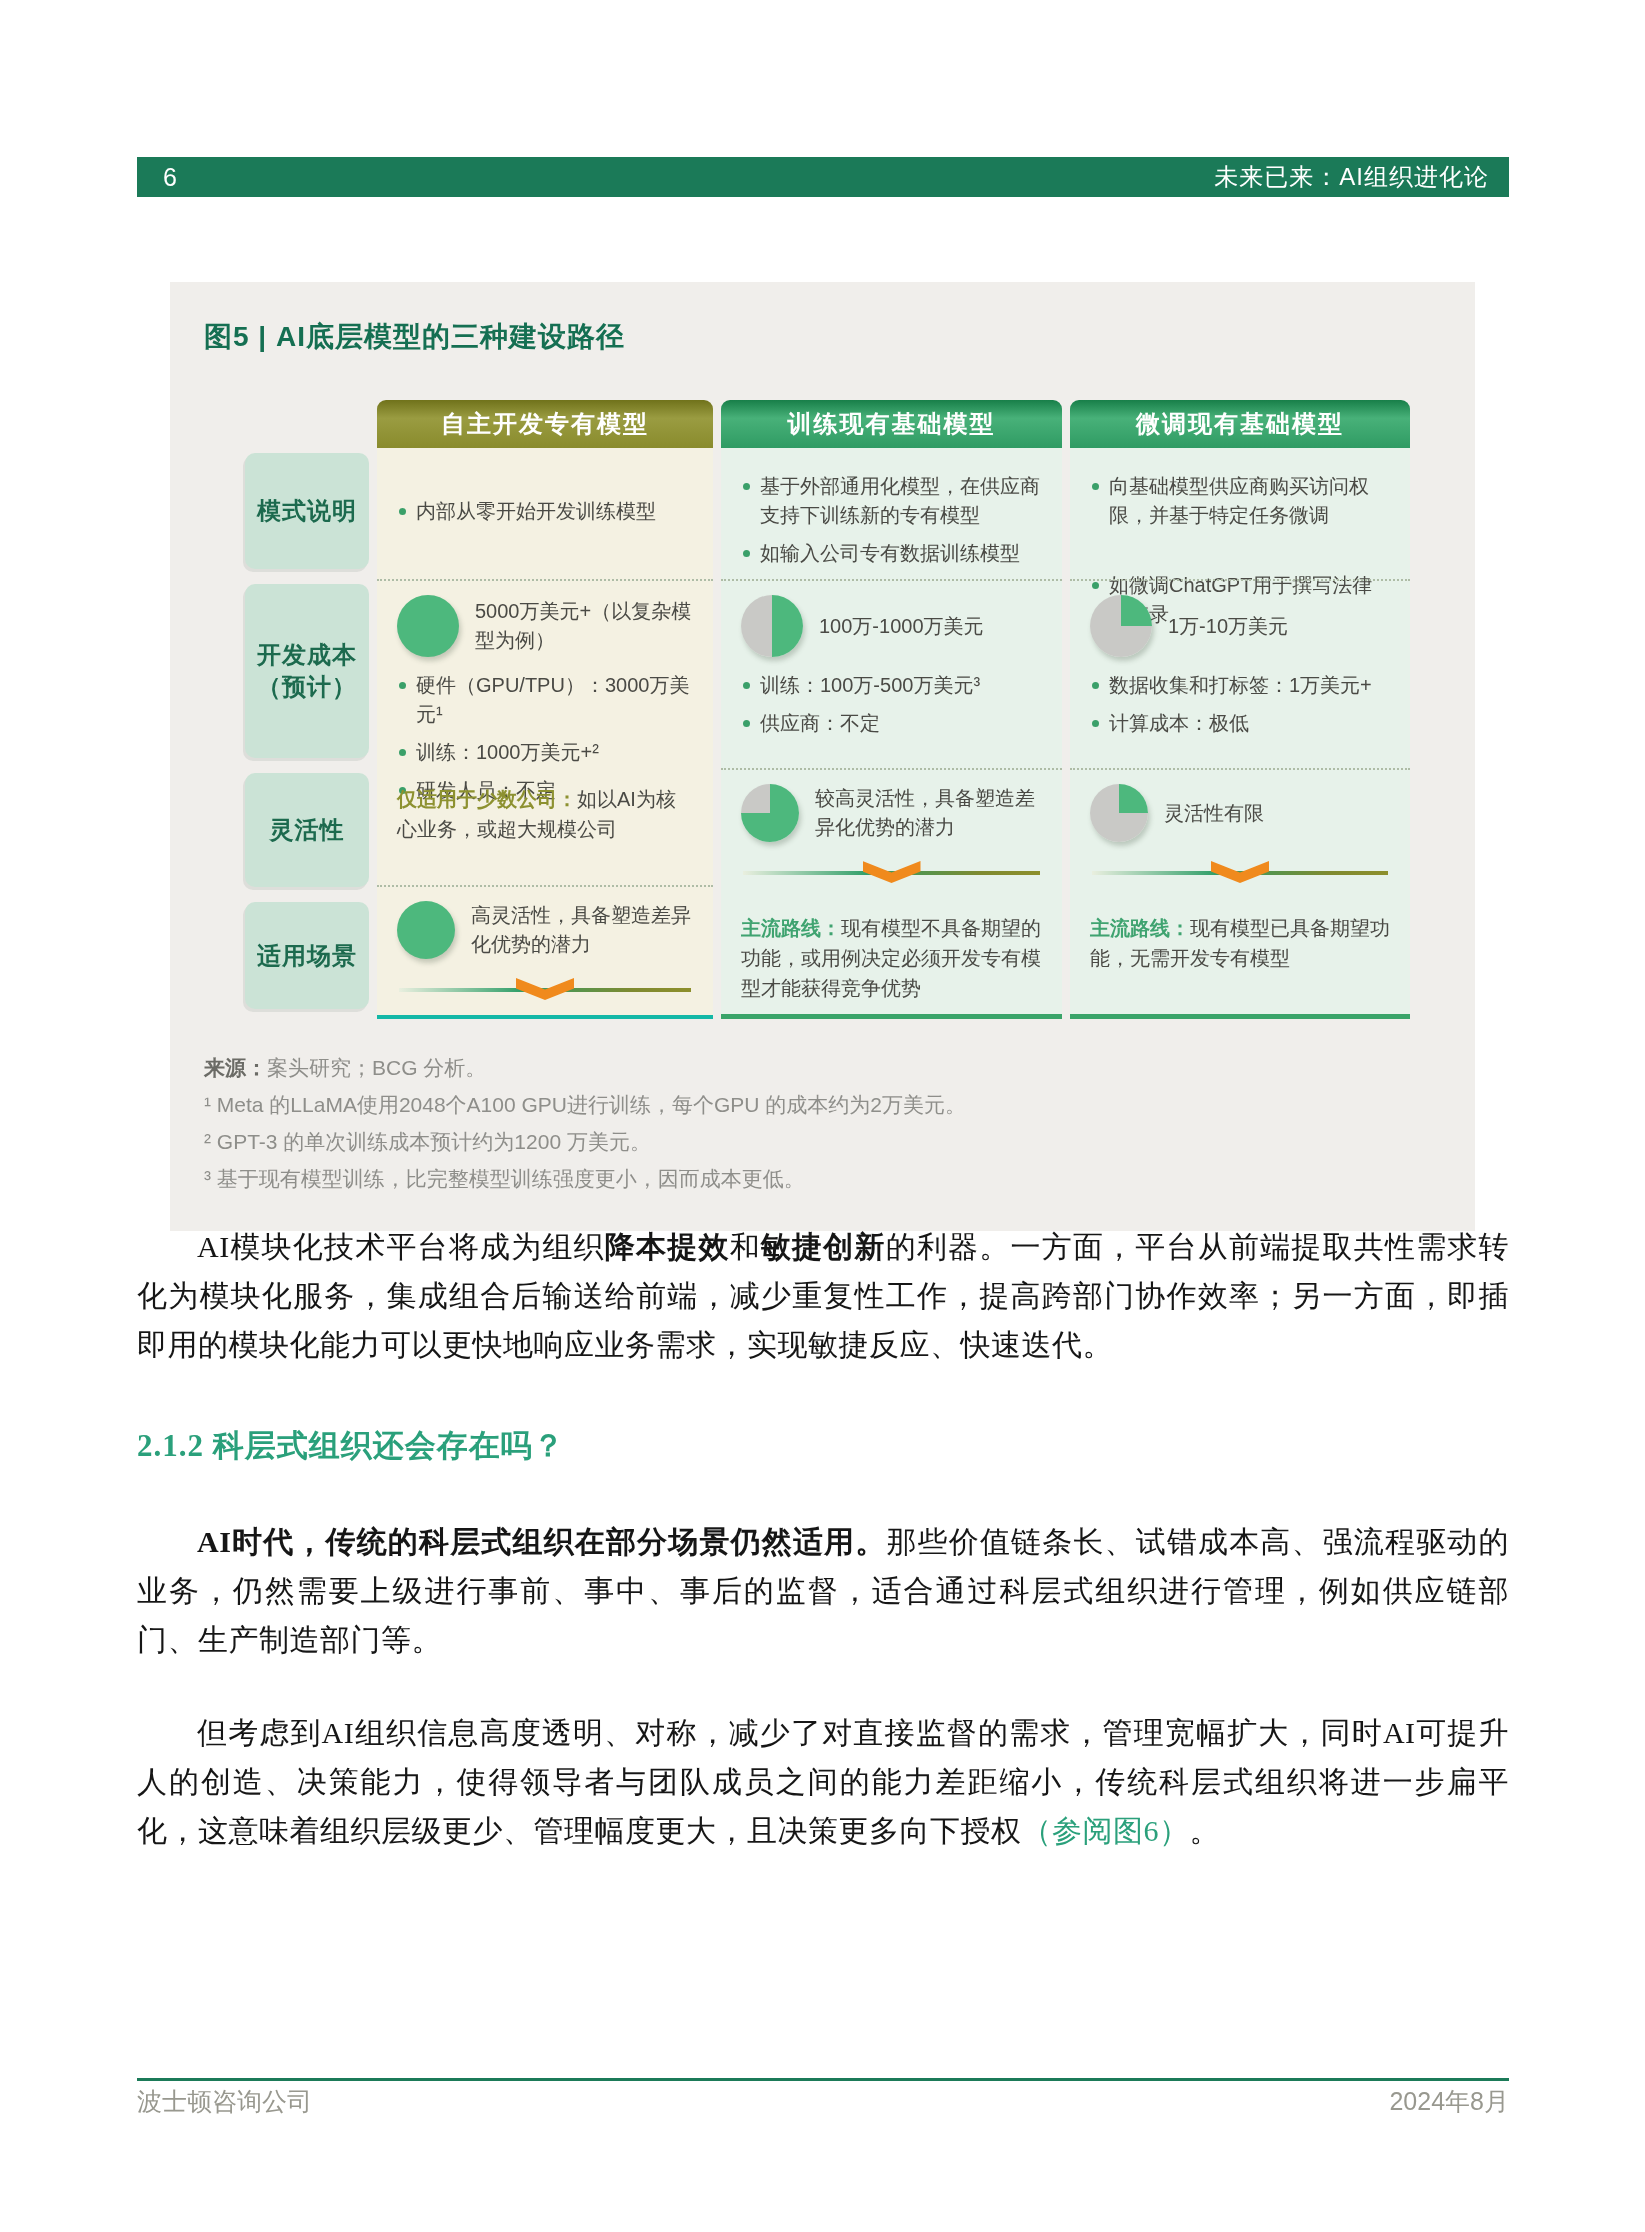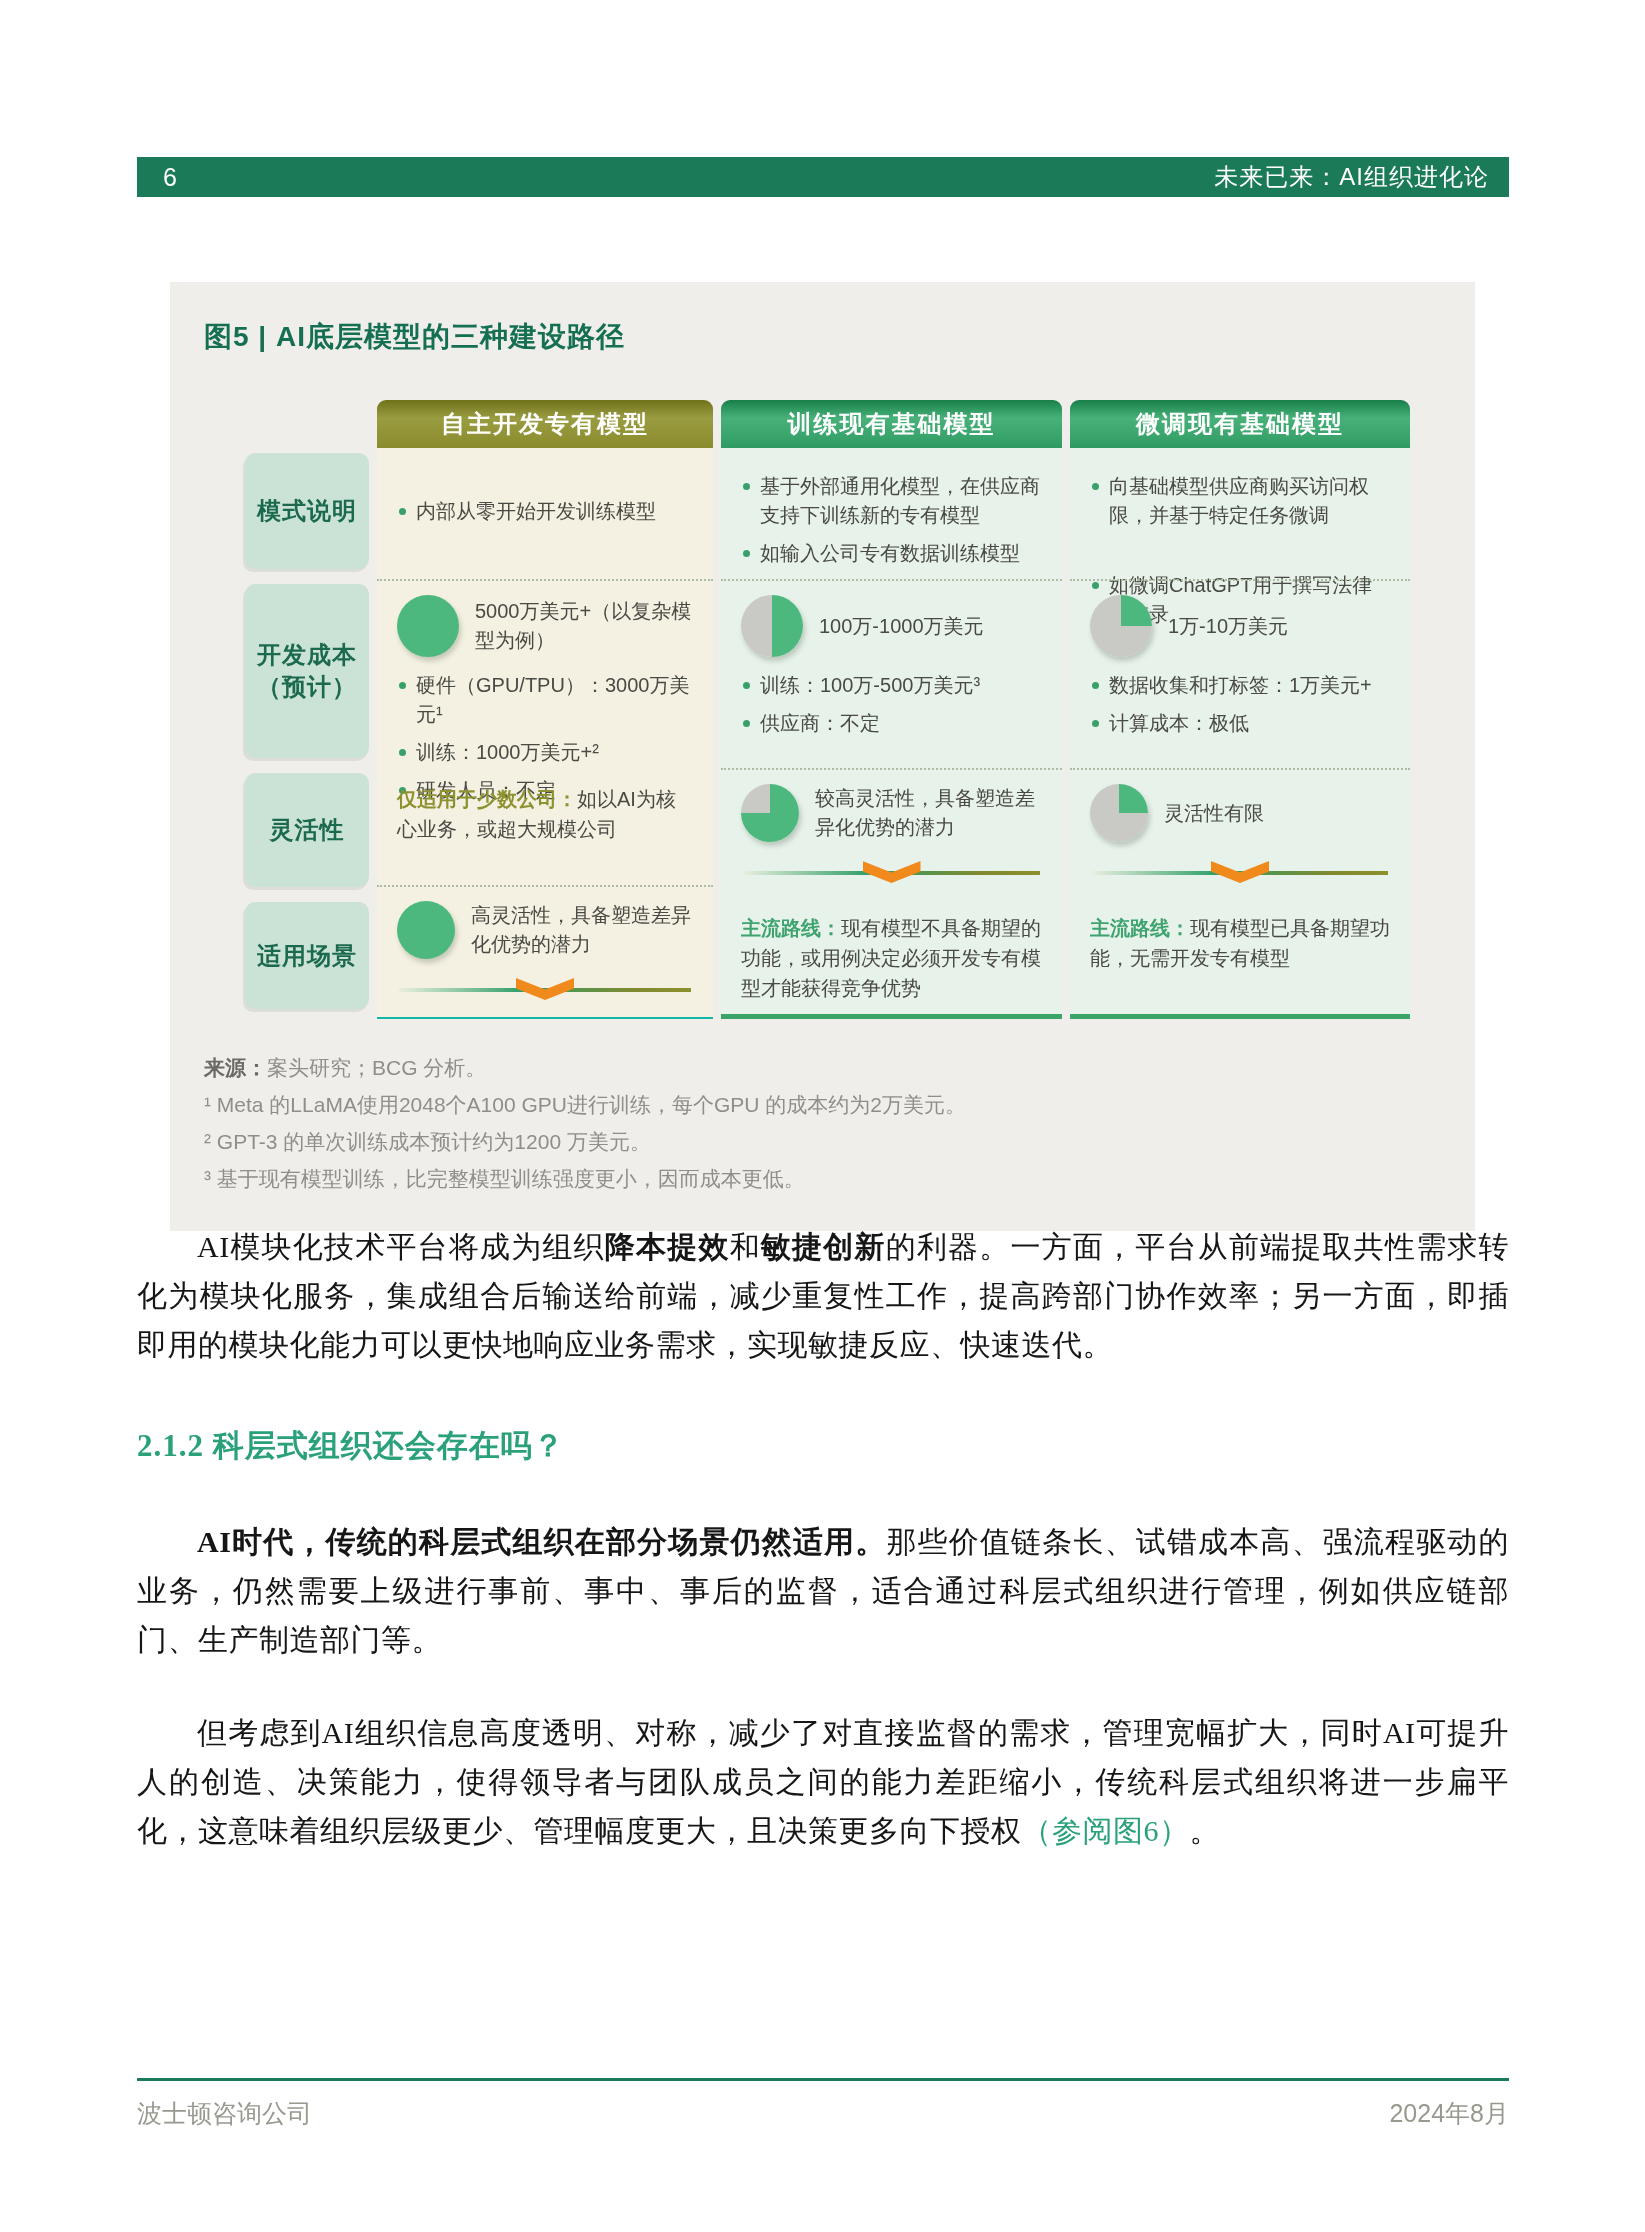--- a/index.html
+++ b/index.html
@@ -43,21 +43,21 @@
   .rowlabel {
     background:#cbe3d6; color:#1c6a4e; font-weight:bold; font-size:24px;
     border-radius:10px; display:flex; align-items:center; justify-content:center;
     text-align:center; white-space:pre-line; line-height:32px; letter-spacing:1px;
     margin:5px 0 10px 0; box-shadow:-2px 3px 0 rgba(90,110,95,0.12);
   }
   .rl1 { grid-column:1; grid-row:2; } .rl2 { grid-column:1; grid-row:3; }
   .rl3 { grid-column:1; grid-row:4; } .rl4 { grid-column:1; grid-row:5; }
 
   .pathcard { grid-row:2 / 6; display:flex; flex-direction:column; }
-  .card1 { grid-column:2; background:#f4f1e2; border-bottom:2px solid #14b8a6; }
+  .card1 { grid-column:2; background:#f4f1e2; border-bottom:4px solid #14b8a6; }
   .card2 { grid-column:3; background:#e7f2ea; border-bottom:5px solid #3aa469; }
   .card3 { grid-column:4; background:#e7f2ea; border-bottom:5px solid #3aa469; }
 
   .sec { padding:10px 20px 6px 20px; display:flex; flex-direction:column; }
   .sec-mode  { height:131px; }
   .sec-cost  { height:189px; border-top:2px dotted #aebca6; }
   .sec-flex  { height:129px; border-top:2px dotted #aebca6; }
   .sec-scene { height:117px; padding-top:16px; }
   .vcenter { justify-content:center; }
 
@@ -97,21 +97,21 @@
   
   .bodytext { position:absolute; left:137px; right:137px; top:1222px;
     font-family:"Liberation Serif", serif; color:#161616; }
   .para { font-size:30px; line-height:49px; text-indent:2em; text-align:justify; letter-spacing:0.5px; }
   .para + .para { margin-top:44px; }
   .subheading { font-size:31px; font-weight:bold; color:#2aa07b; margin:56px 0 50px 0; letter-spacing:1px; }
 
   
   .footer {
     position:absolute; left:137px; right:137px; top:2078px;
-    border-top:3px solid #1b7a58; padding-top:16px;
+    border-top:3px solid #1b7a58; padding-top:4px;
     display:flex; justify-content:space-between; align-items:center;
     color:#98988f; font-size:25px;
   }
 </style>
 </head>
 <body>
 
 <div class="page">
 
   <div class="topbar">

